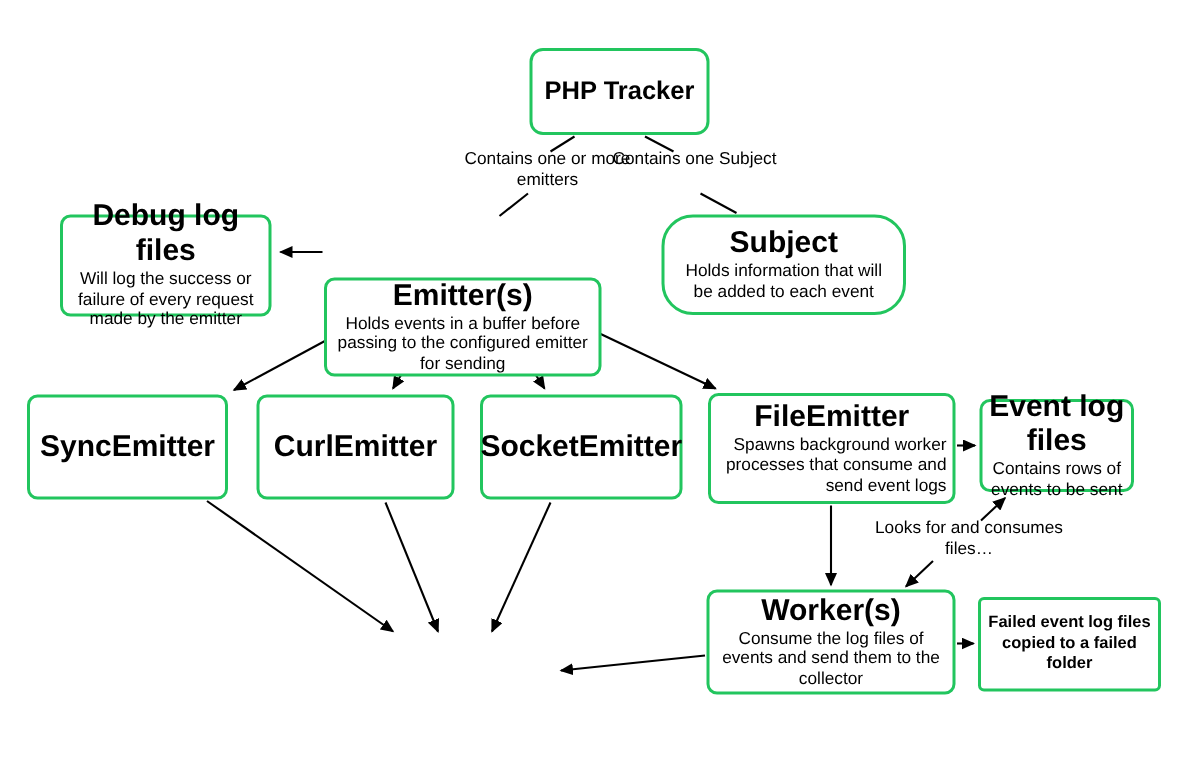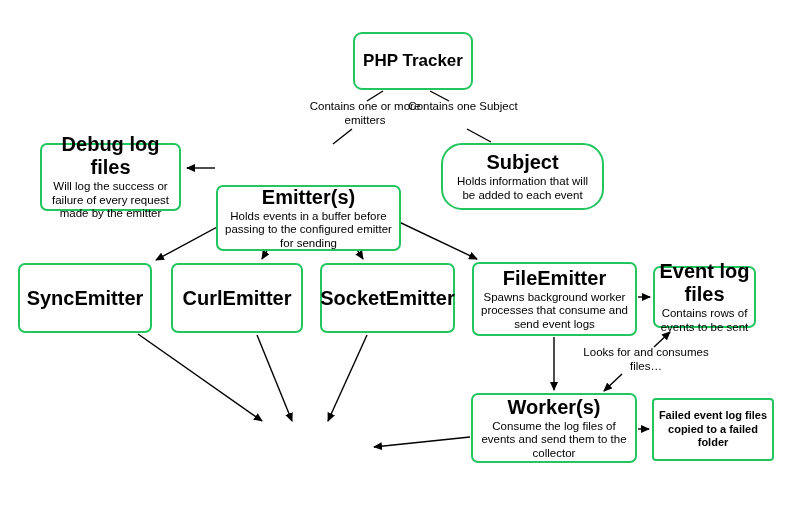--- a/index.html
+++ b/index.html
@@ -107,21 +107,21 @@
   </div>
 
   <div class="node" style="left:171px;top:263px;width:132px;height:70px;">
     <div class="title">CurlEmitter</div>
   </div>
 
   <div class="node" style="left:320px;top:263px;width:135px;height:70px;">
     <div class="title">SocketEmitter</div>
   </div>
 
-  <div class="node" style="left:472px;top:262px;width:165px;height:74px;">
+  <div class="node" style="left:472px;top:262px;width:165px;height:74px;text-align:right;">
     <div class="title">FileEmitter</div>
     <div class="desc">Spawns background worker processes that consume and send event logs</div>
   </div>
 
   <div class="node" style="left:653px;top:266px;width:103px;height:62px;">
     <div class="title">Event log files</div>
     <div class="desc">Contains rows of events to be sent</div>
   </div>
 
   <div class="node" style="left:471px;top:393px;width:166px;height:70px;">

